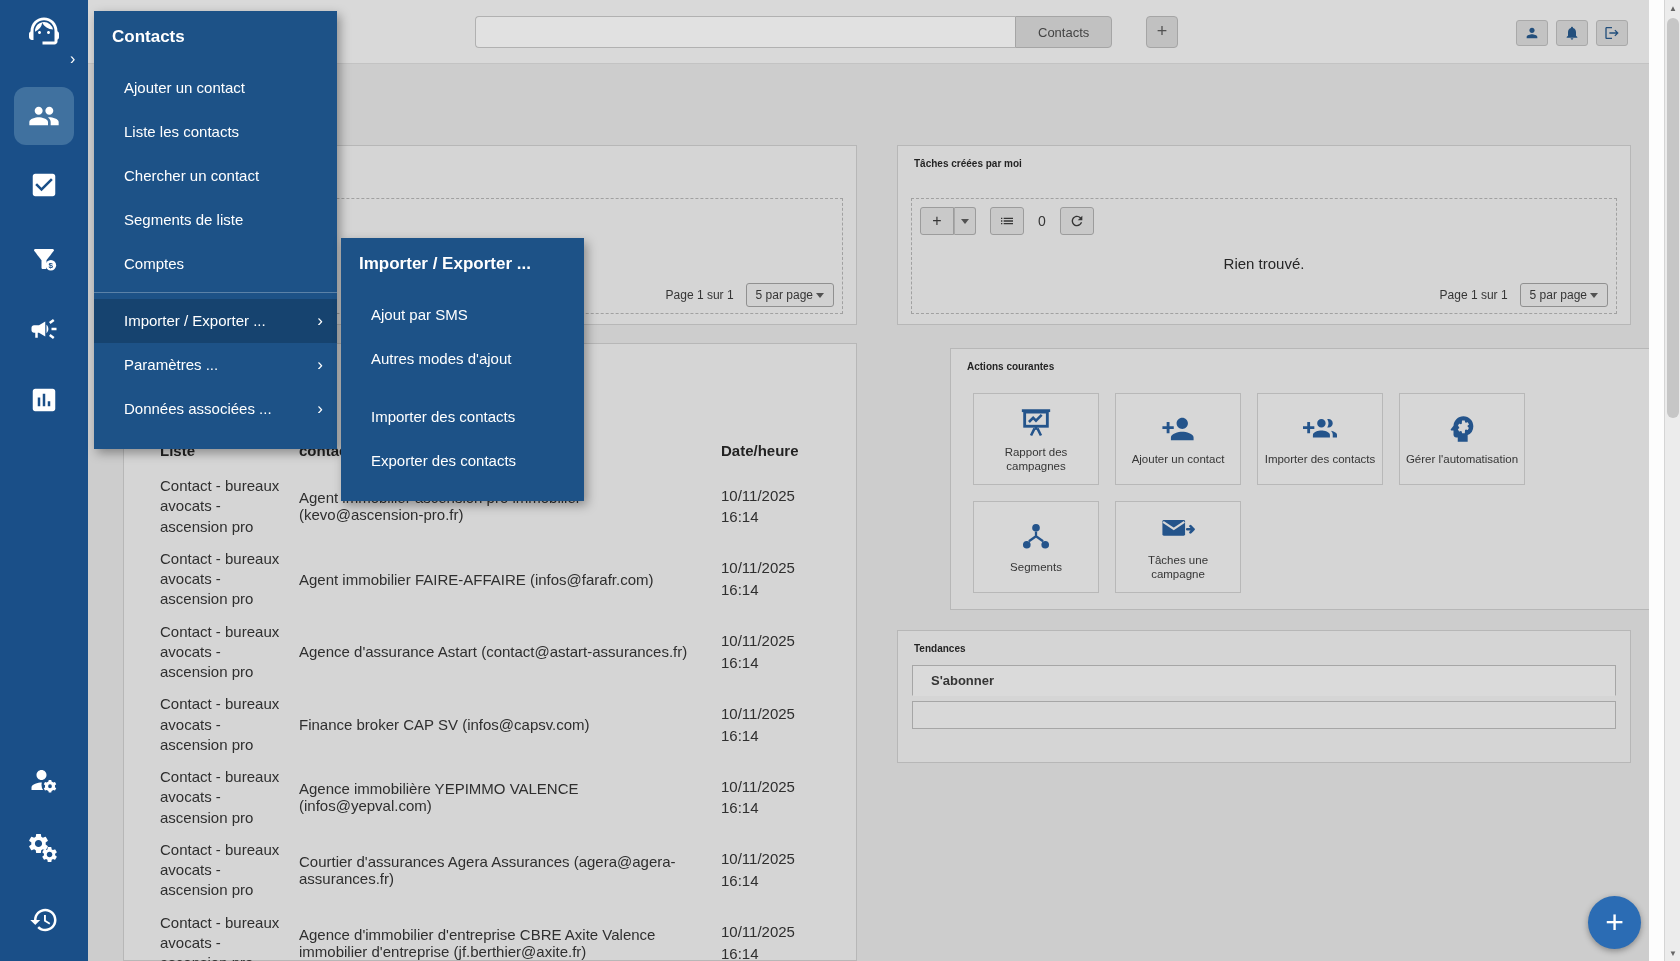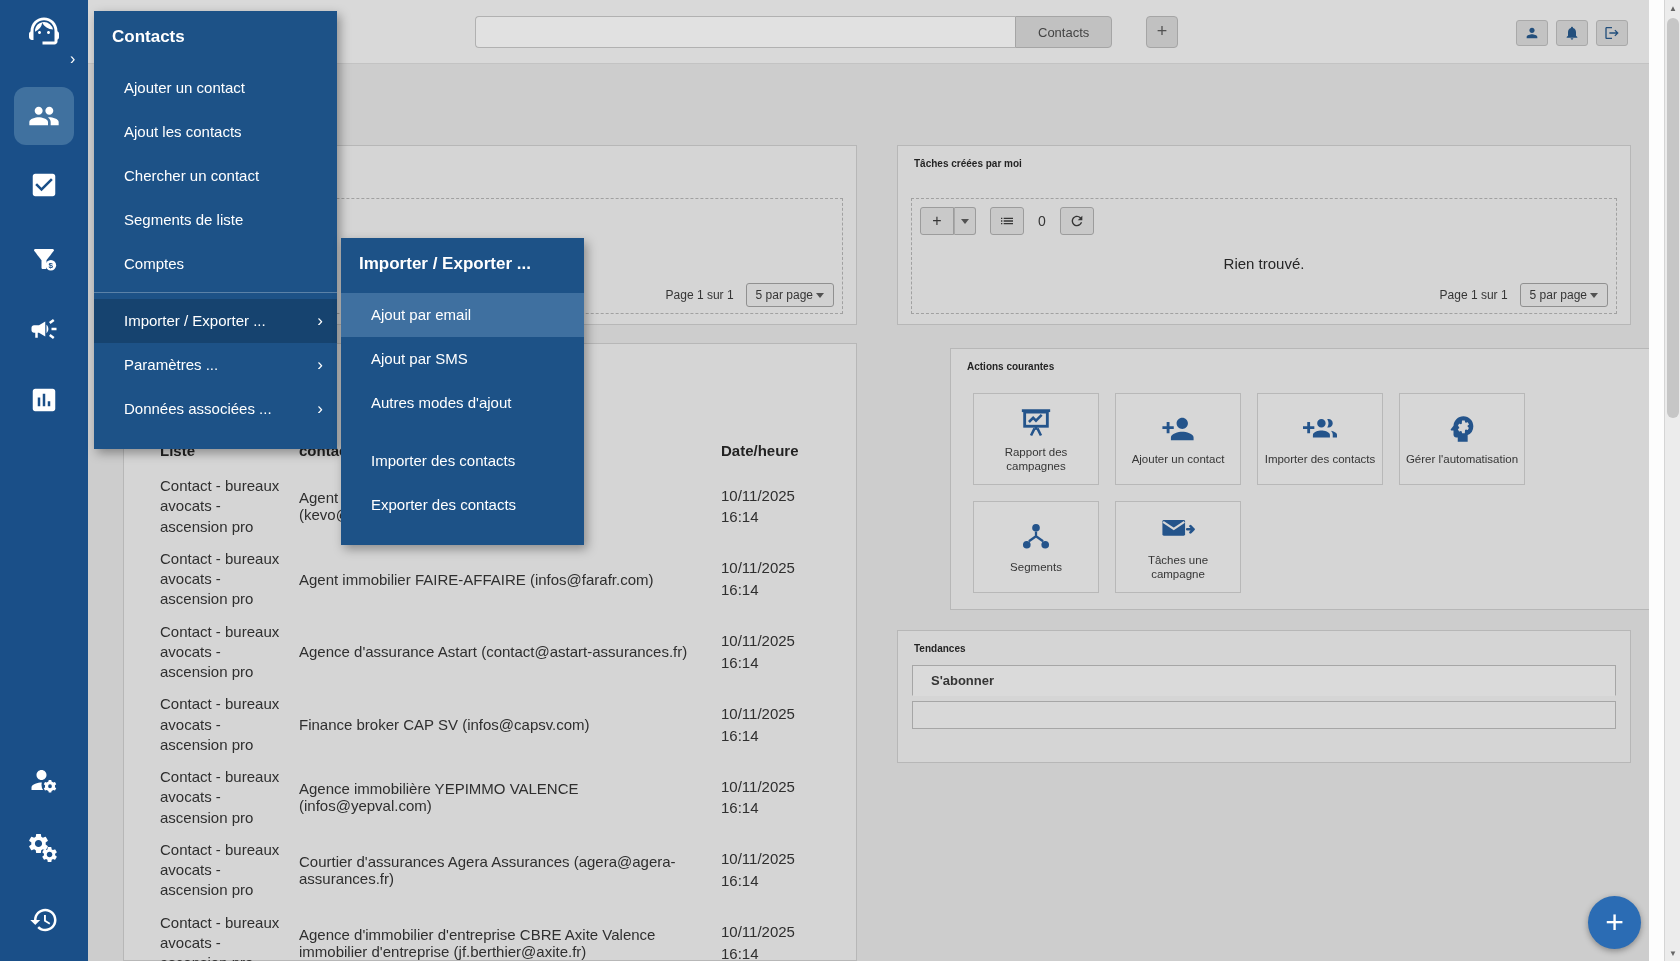--- a/index.html
+++ b/index.html
@@ -382,42 +382,41 @@
     <div class="tab">Se désinscrire</div>
   </div>
   <div class="trend-strip"></div>
 </div>
 
 <div class="overlay"></div>
 
 <div class="flyout" id="contacts-menu">
   <div class="fly-title">Contacts</div>
   <div class="fly-item"><span>Ajouter un contact</span></div>
-  <div class="fly-item"><span>Ajout les contacts</span></div>
+  <div class="fly-item"><span>Liste les contacts</span></div>
   <div class="fly-item"><span>Chercher un contact</span></div>
   <div class="fly-item"><span>Segments de liste</span></div>
   <div class="fly-item"><span>Comptes</span></div>
   <div class="fly-div"></div>
   <div class="fly-item hl-dark">
     <span>Importer / Exporter ...</span>
     <span class="fly-chev">›</span>
   </div>
   <div class="fly-item">
     <span>Paramètres ...</span>
     <span class="fly-chev">›</span>
   </div>
   <div class="fly-item">
     <span>Données associées ...</span>
     <span class="fly-chev">›</span>
   </div>
 </div>
 
 <div class="flyout" id="import-menu">
   <div class="fly-title">Importer / Exporter ...</div>
-  <div class="fly-item hl-light"><span>Ajout par email</span></div>
   <div class="fly-item"><span>Ajout par SMS</span></div>
   <div class="fly-item"><span>Autres modes d'ajout</span></div>
   <div class="fly-spacer"></div>
   <div class="fly-item"><span>Importer des contacts</span></div>
   <div class="fly-item"><span>Exporter des contacts</span></div>
 </div>
 
 <div class="fab">
     <span>+</span>
   </div>

